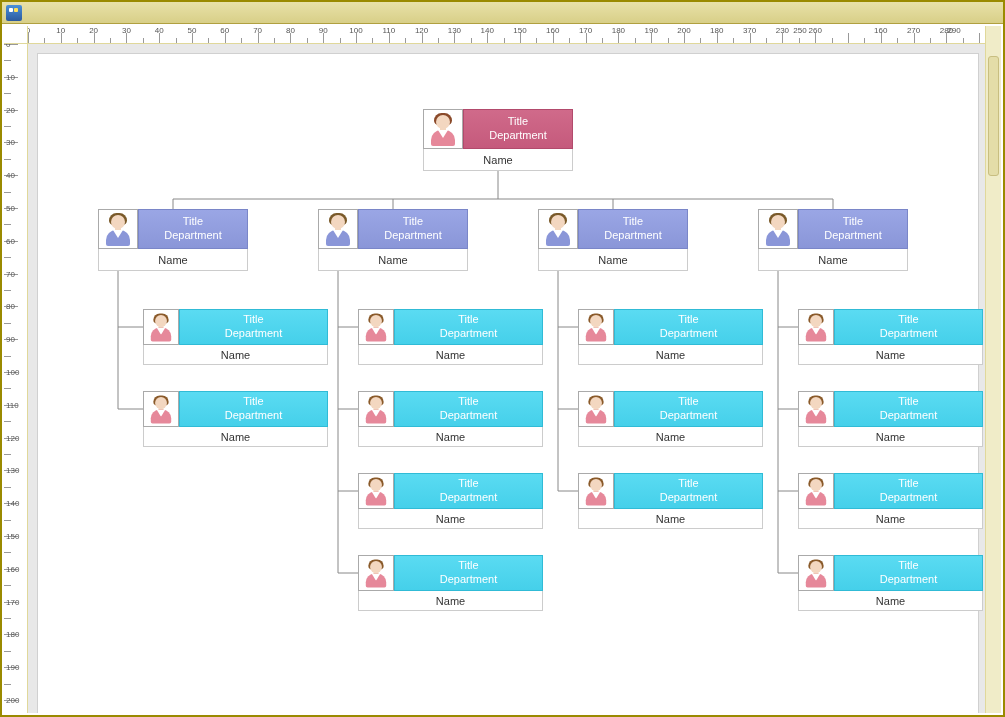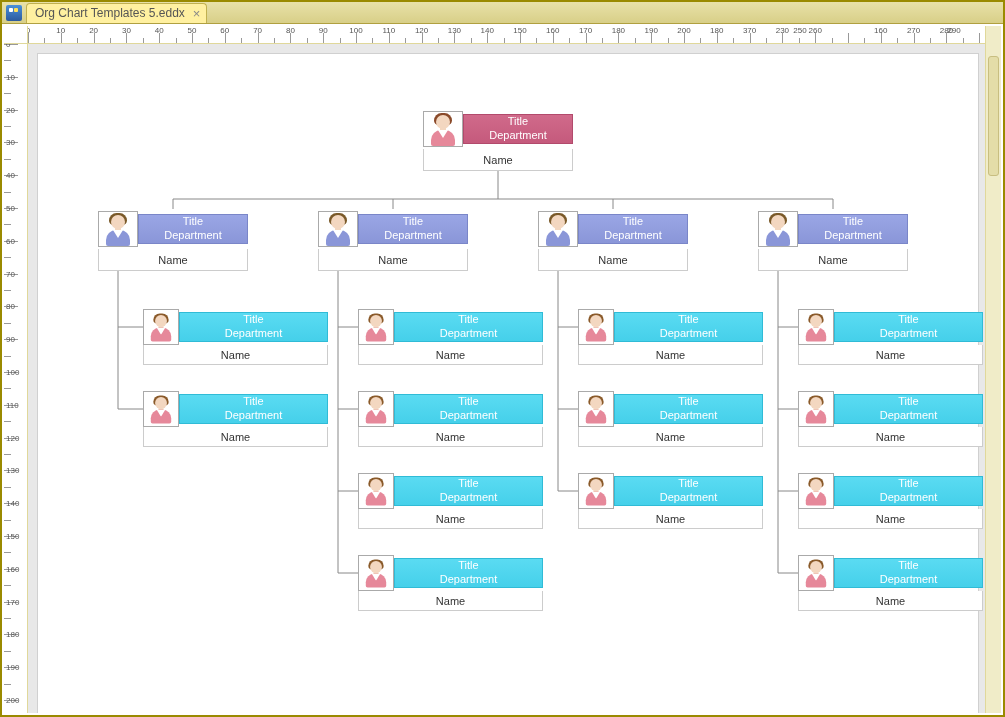--- a/index.html
+++ b/index.html
@@ -106,21 +106,20 @@
     background: #fff;
     box-shadow: 0 0 0 1px #d0d0d0;
   }
   .canvas { position: absolute; inset: 0; }
   .canvas svg.lines { position: absolute; inset: 0; pointer-events: none; }
 
   .node { position: absolute; }
   .node .card {
     display: flex;
     height: 40px;
-    align-items: center;
   }
   .node .photo {
     width: 40px;
     background: #fff;
     border: 1px solid #aaa;
     display: flex;
     align-items: center;
     justify-content: center;
     flex: none;
   }
@@ -167,24 +166,20 @@
   .avatar.purple .hair{background:#7a5a2a;} .avatar.purple .body{background:#8a96d8;}
   .avatar.cyan .hair{background:#8a5a2a;} .avatar.cyan .body{background:#e6889a;}
   .small .avatar{transform:scale(0.85);transform-origin:center;}
 
 </style>
 </head>
 <body>
 
 <div class="tabbar">
   <span class="app-icon"></span>
-  <div class="tab">
-    <span>Org Chart Templates 5.eddx</span>
-    <span class="tab-close">×</span>
-  </div>
 </div>
 
 <div class="workarea">
   <div class="corner"></div>
   <div class="hruler" id="hruler">
       <div class="tick major" style="left: 0px;"></div>
       <div class="lbl" style="left: 0px;">0</div>
       <div class="tick minor" style="left: 16.4px;"></div>
       <div class="tick major" style="left: 32.8px;"></div>
       <div class="lbl" style="left: 32.8px;">10</div>

